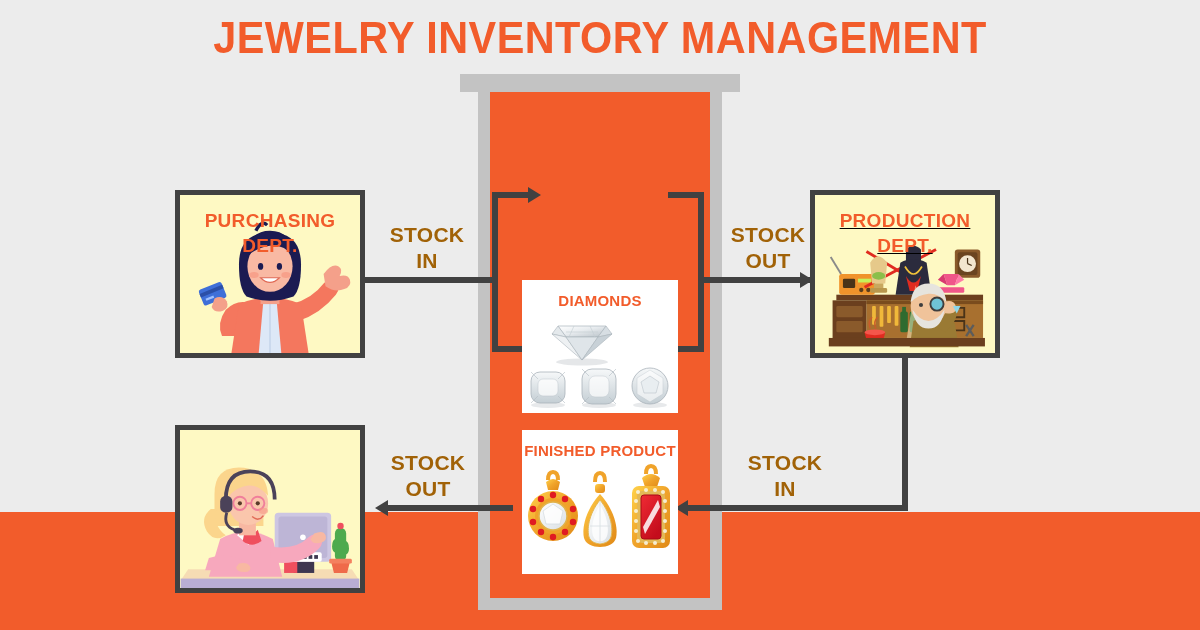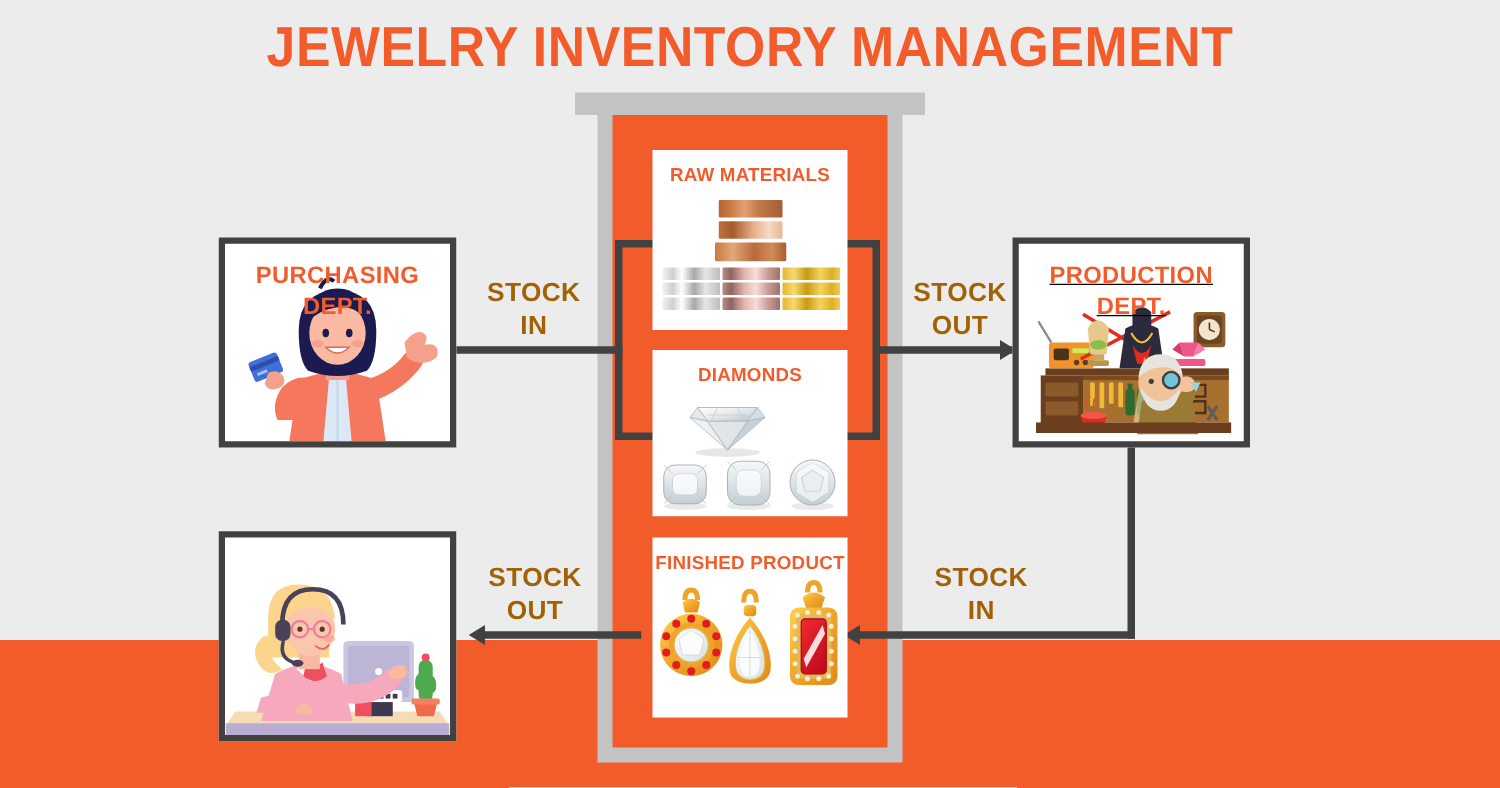--- a/index.html
+++ b/index.html
@@ -35,21 +35,21 @@
     display:flex;flex-direction:column;align-items:center;
   }
   .card-title{
     color:#f25c2b;font-weight:bold;font-size:15px;line-height:19px;
     text-align:center;margin-top:11px;letter-spacing:.2px;
   }
   .card-art{flex:1;width:100%;position:relative;}
 
   
   .dept{
-    position:absolute;background:#ffffff;border:5px solid #414141;
+    position:absolute;background:#fef9c3;border:5px solid #414141;
     box-sizing:border-box;overflow:hidden;
   }
   .dept-title{
     color:#f25c2b;font-weight:bold;font-size:19px;line-height:25px;
     text-align:center;margin-top:13px;letter-spacing:.3px;
     position:relative;z-index:3;
   }
   .dept-art{position:absolute;left:0;bottom:0;width:100%;height:100%;}
 
   
@@ -127,41 +127,20 @@
   </div>
 
   <div class="line" style="left:388px;top:505px;width:125px;height:6px;"></div>
   <div class="arrow arrow-l" style="left:375px;top:500px;"></div>
 
   <div class="flow-label" style="left:368px;top:450px;width:120px;">
     <span>STOCK</span><br>
     <span>OUT</span>
   </div>
 
-  <div class="card" style="left:522px;top:120px;width:156px;height:144px;">
-    <div class="card-title">RAW MATERIALS</div>
-    <div class="card-art">
-
-      <div class="bar cu1" style="left:53px;top:10px;width:51px;height:14px;"></div>
-      <div class="bar cu2" style="left:53px;top:27px;width:51px;height:14px;"></div>
-      <div class="bar cu3" style="left:50px;top:44px;width:57px;height:15px;"></div>
-
-      <div class="bar ag" style="left:8px;top:64px;width:46px;height:10px;"></div>
-      <div class="bar ag" style="left:8px;top:76px;width:46px;height:10px;"></div>
-      <div class="bar ag" style="left:8px;top:88px;width:46px;height:10px;"></div>
-
-      <div class="bar rg" style="left:56px;top:64px;width:46px;height:10px;"></div>
-      <div class="bar rg" style="left:56px;top:76px;width:46px;height:10px;"></div>
-      <div class="bar rg" style="left:56px;top:88px;width:46px;height:10px;"></div>
-
-      <div class="bar au" style="left:104px;top:64px;width:46px;height:10px;"></div>
-      <div class="bar au" style="left:104px;top:76px;width:46px;height:10px;"></div>
-      <div class="bar au" style="left:104px;top:88px;width:46px;height:10px;"></div>
-    </div>
-  </div>
 
   <div class="card" style="left:522px;top:280px;width:156px;height:133px;">
     <div class="card-title">DIAMONDS</div>
     <div class="card-art">
       <svg width="156" height="100" viewBox="0 0 156 100">
         <defs>
           <linearGradient id="dg1" x1="0" y1="0" x2="1" y2="1">
             <stop offset="0%" stop-color="#ffffff"></stop>
               <stop offset="45%" stop-color="#e8ecef"></stop>
             <stop offset="100%" stop-color="#b9c2c8"></stop>

